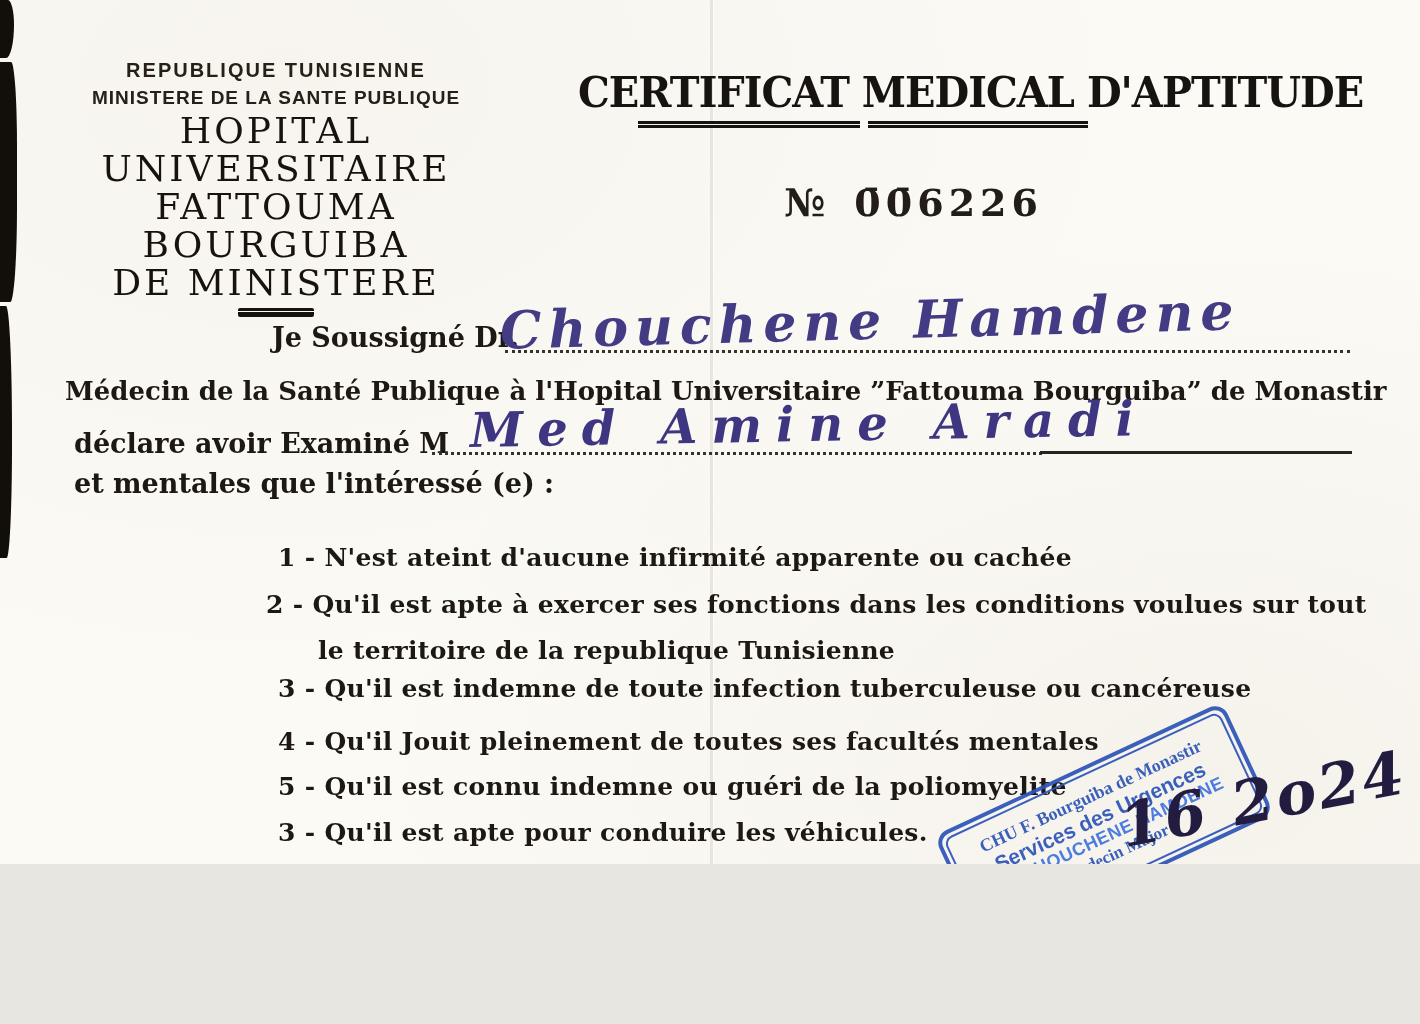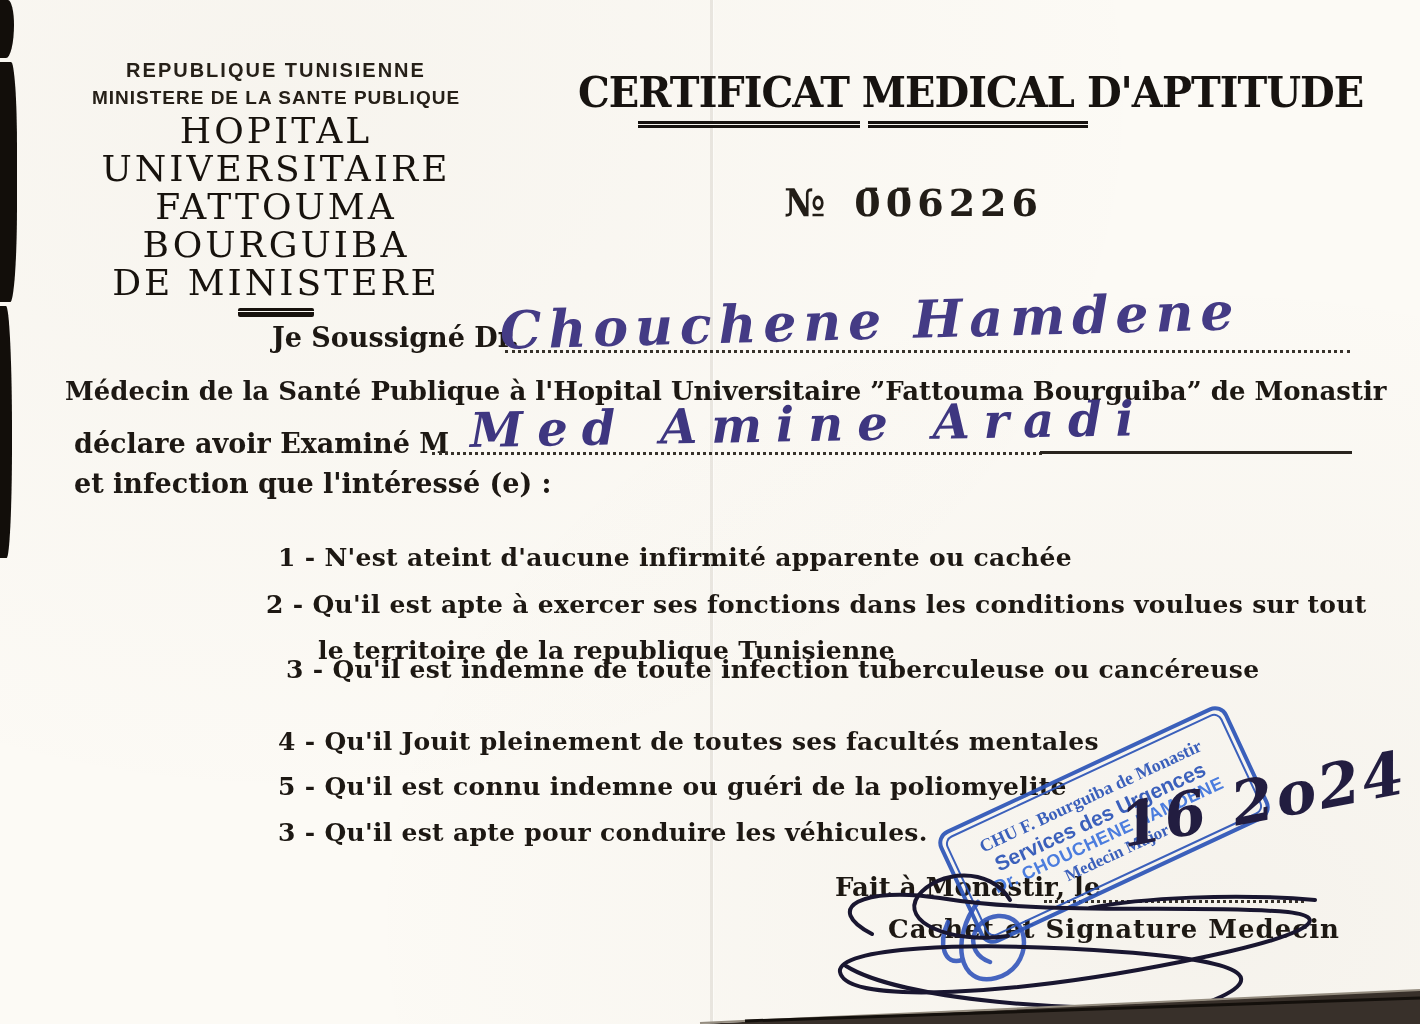--- a/index.html
+++ b/index.html
@@ -1,17 +1,17 @@
 <!DOCTYPE html>
 <html><head>
 <meta charset="utf-8">
 <style>
   html,body{margin:0;padding:0;background:#e8e6e0;}
   .page{
-    position:relative;width:1420px;height:1024px;overflow:hidden;
+    position:relative;width:1420px;height:864px;overflow:hidden;
     background:
       radial-gradient(ellipse at 20% 10%, rgba(120,100,70,0.04), transparent 55%),
       radial-gradient(ellipse at 85% 90%, rgba(120,100,70,0.05), transparent 50%),
       #fcfaf5;
     font-family:"DejaVu Serif", serif;
   }
   .abs{position:absolute;}
   .serif{font-family:"DejaVu Serif", serif;font-weight:bold;color:#1d1813;white-space:nowrap;}
   .sans{font-family:"Liberation Sans", sans-serif;font-weight:bold;color:#262018;white-space:nowrap;}
   .hw{font-family:"DejaVu Serif", serif;font-style:italic;font-weight:bold;white-space:nowrap;}
@@ -84,26 +84,26 @@
   <div class="abs dotted" style="left:505px;top:350px;width:845px;"></div>
   <div class="abs hw" style="left:500px;top:290px;font-size:52px;letter-spacing:7px;color:#443b85;transform:rotate(-1.5deg);">Chouchene Hamdene</div>
 
   <div class="abs serif body-line" style="left:65px;top:376px;font-size:26px;">Médecin de la Santé Publique à l'Hopital Universitaire ”Fattouma Bourguiba” de Monastir</div>
 
   <div class="abs serif body-line" style="left:74px;top:428px;">déclare avoir Examiné M</div>
   <div class="abs dotted" style="left:432px;top:452px;width:610px;"></div>
   <div class="abs solidline" style="left:1040px;top:451px;width:312px;"></div>
   <div class="abs hw" style="left:470px;top:396px;font-size:48px;letter-spacing:14px;color:#3e3680;transform:rotate(-1deg);">Med Amine Aradi</div>
 
-  <div class="abs serif body-line" style="left:74px;top:468px;">et infection que l'intéressé (e) :</div>
+  <div class="abs serif body-line" style="left:74px;top:468px;">et mentales que l'intéressé (e) :</div>
 
   <div class="abs serif item" style="left:278px;top:543px;">1 - N'est ateint d'aucune infirmité apparente ou cachée</div>
   <div class="abs serif item" style="left:266px;top:590px;">2 - Qu'il est apte à exercer ses fonctions dans les conditions voulues sur tout</div>
   <div class="abs serif item" style="left:318px;top:636px;">le territoire de la republique Tunisienne</div>
-  <div class="abs serif item" style="left:278px;top:655px;margin-left:8px;">3 - Qu'il est indemne de toute infection tuberculeuse ou cancéreuse</div>
+  <div class="abs serif item" style="left:278px;top:674px;">3 - Qu'il est indemne de toute infection tuberculeuse ou cancéreuse</div>
   <div class="abs serif item" style="left:278px;top:727px;">4 - Qu'il Jouit pleinement de toutes ses facultés mentales</div>
   <div class="abs serif item" style="left:278px;top:772px;">5 - Qu'il est connu indemne ou guéri de la poliomyelite</div>
   <div class="abs serif item" style="left:278px;top:818px;">3 - Qu'il est apte pour conduire les véhicules.</div>
 
   <div class="abs serif" style="left:835px;top:872px;font-size:26px;">Fait à Monastir, le</div>
   <div class="abs dotted" style="left:1044px;top:900px;width:260px;"></div>
   <div class="abs serif" style="left:888px;top:914px;font-size:26px;letter-spacing:1px;">Cachet et Signature Medecin</div>
 
   <div class="abs stamp">
     <div class="stamp-inner">

